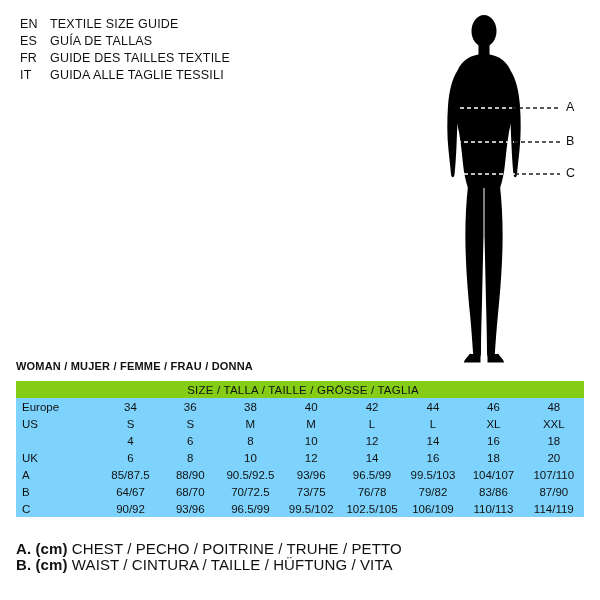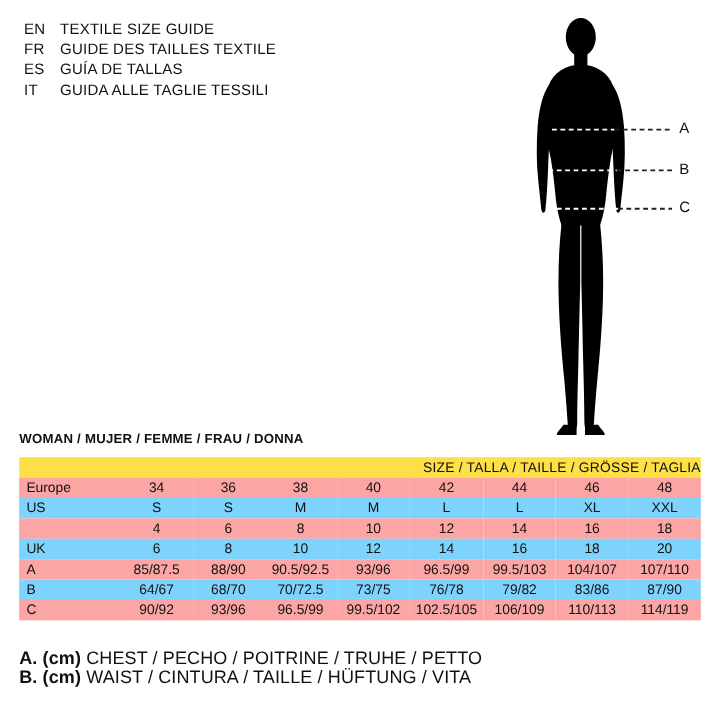--- a/index.html
+++ b/index.html
@@ -77,27 +77,27 @@
     color: #111;
   }
   #size-table td, #size-table th {
     padding: 0;
     height: 17px;
     font-weight: normal;
     text-align: center;
     vertical-align: middle;
   }
   #size-table tr.head-row td {
-    background: #fde047;
-    text-align: right;
+    background: #84cc16;
+    text-align: center;
     padding-left: 6px;
     font-size: 11.5px;
     letter-spacing: 0.2px;
   }
-  #size-table tr.shade td { background: #fca5a5; }
+  #size-table tr.shade td { background: #7dd3fc; }
   #size-table tr.plain td { background: #7dd3fc; }
   #size-table td.rowlabel {
     text-align: left;
     padding-left: 6px;
     width: 82px;
   }
   #size-table td.col { width: 62px; }
 
   
   #footnotes {
@@ -116,26 +116,26 @@
 </style>
 </head>
 <body>
 
 <div id="lang-block">
   <div class="lang-row">
     <span class="lang-code">EN</span>
     <span class="lang-text">TEXTILE SIZE GUIDE</span>
   </div>
   <div class="lang-row">
+    <span class="lang-code">ES</span>
+    <span class="lang-text">GUÍA DE TALLAS</span>
+  </div>
+  <div class="lang-row">
     <span class="lang-code">FR</span>
     <span class="lang-text">GUIDE DES TAILLES TEXTILE</span>
-  </div>
-  <div class="lang-row">
-    <span class="lang-code">ES</span>
-    <span class="lang-text">GUÍA DE TALLAS</span>
   </div>
   <div class="lang-row">
     <span class="lang-code">IT</span>
     <span class="lang-text">GUIDA ALLE TAGLIE TESSILI</span>
   </div>
 </div>
 
 <div id="figure-area">
   <svg id="figure-svg" width="175" height="360" viewBox="0 0 175 360">
 

